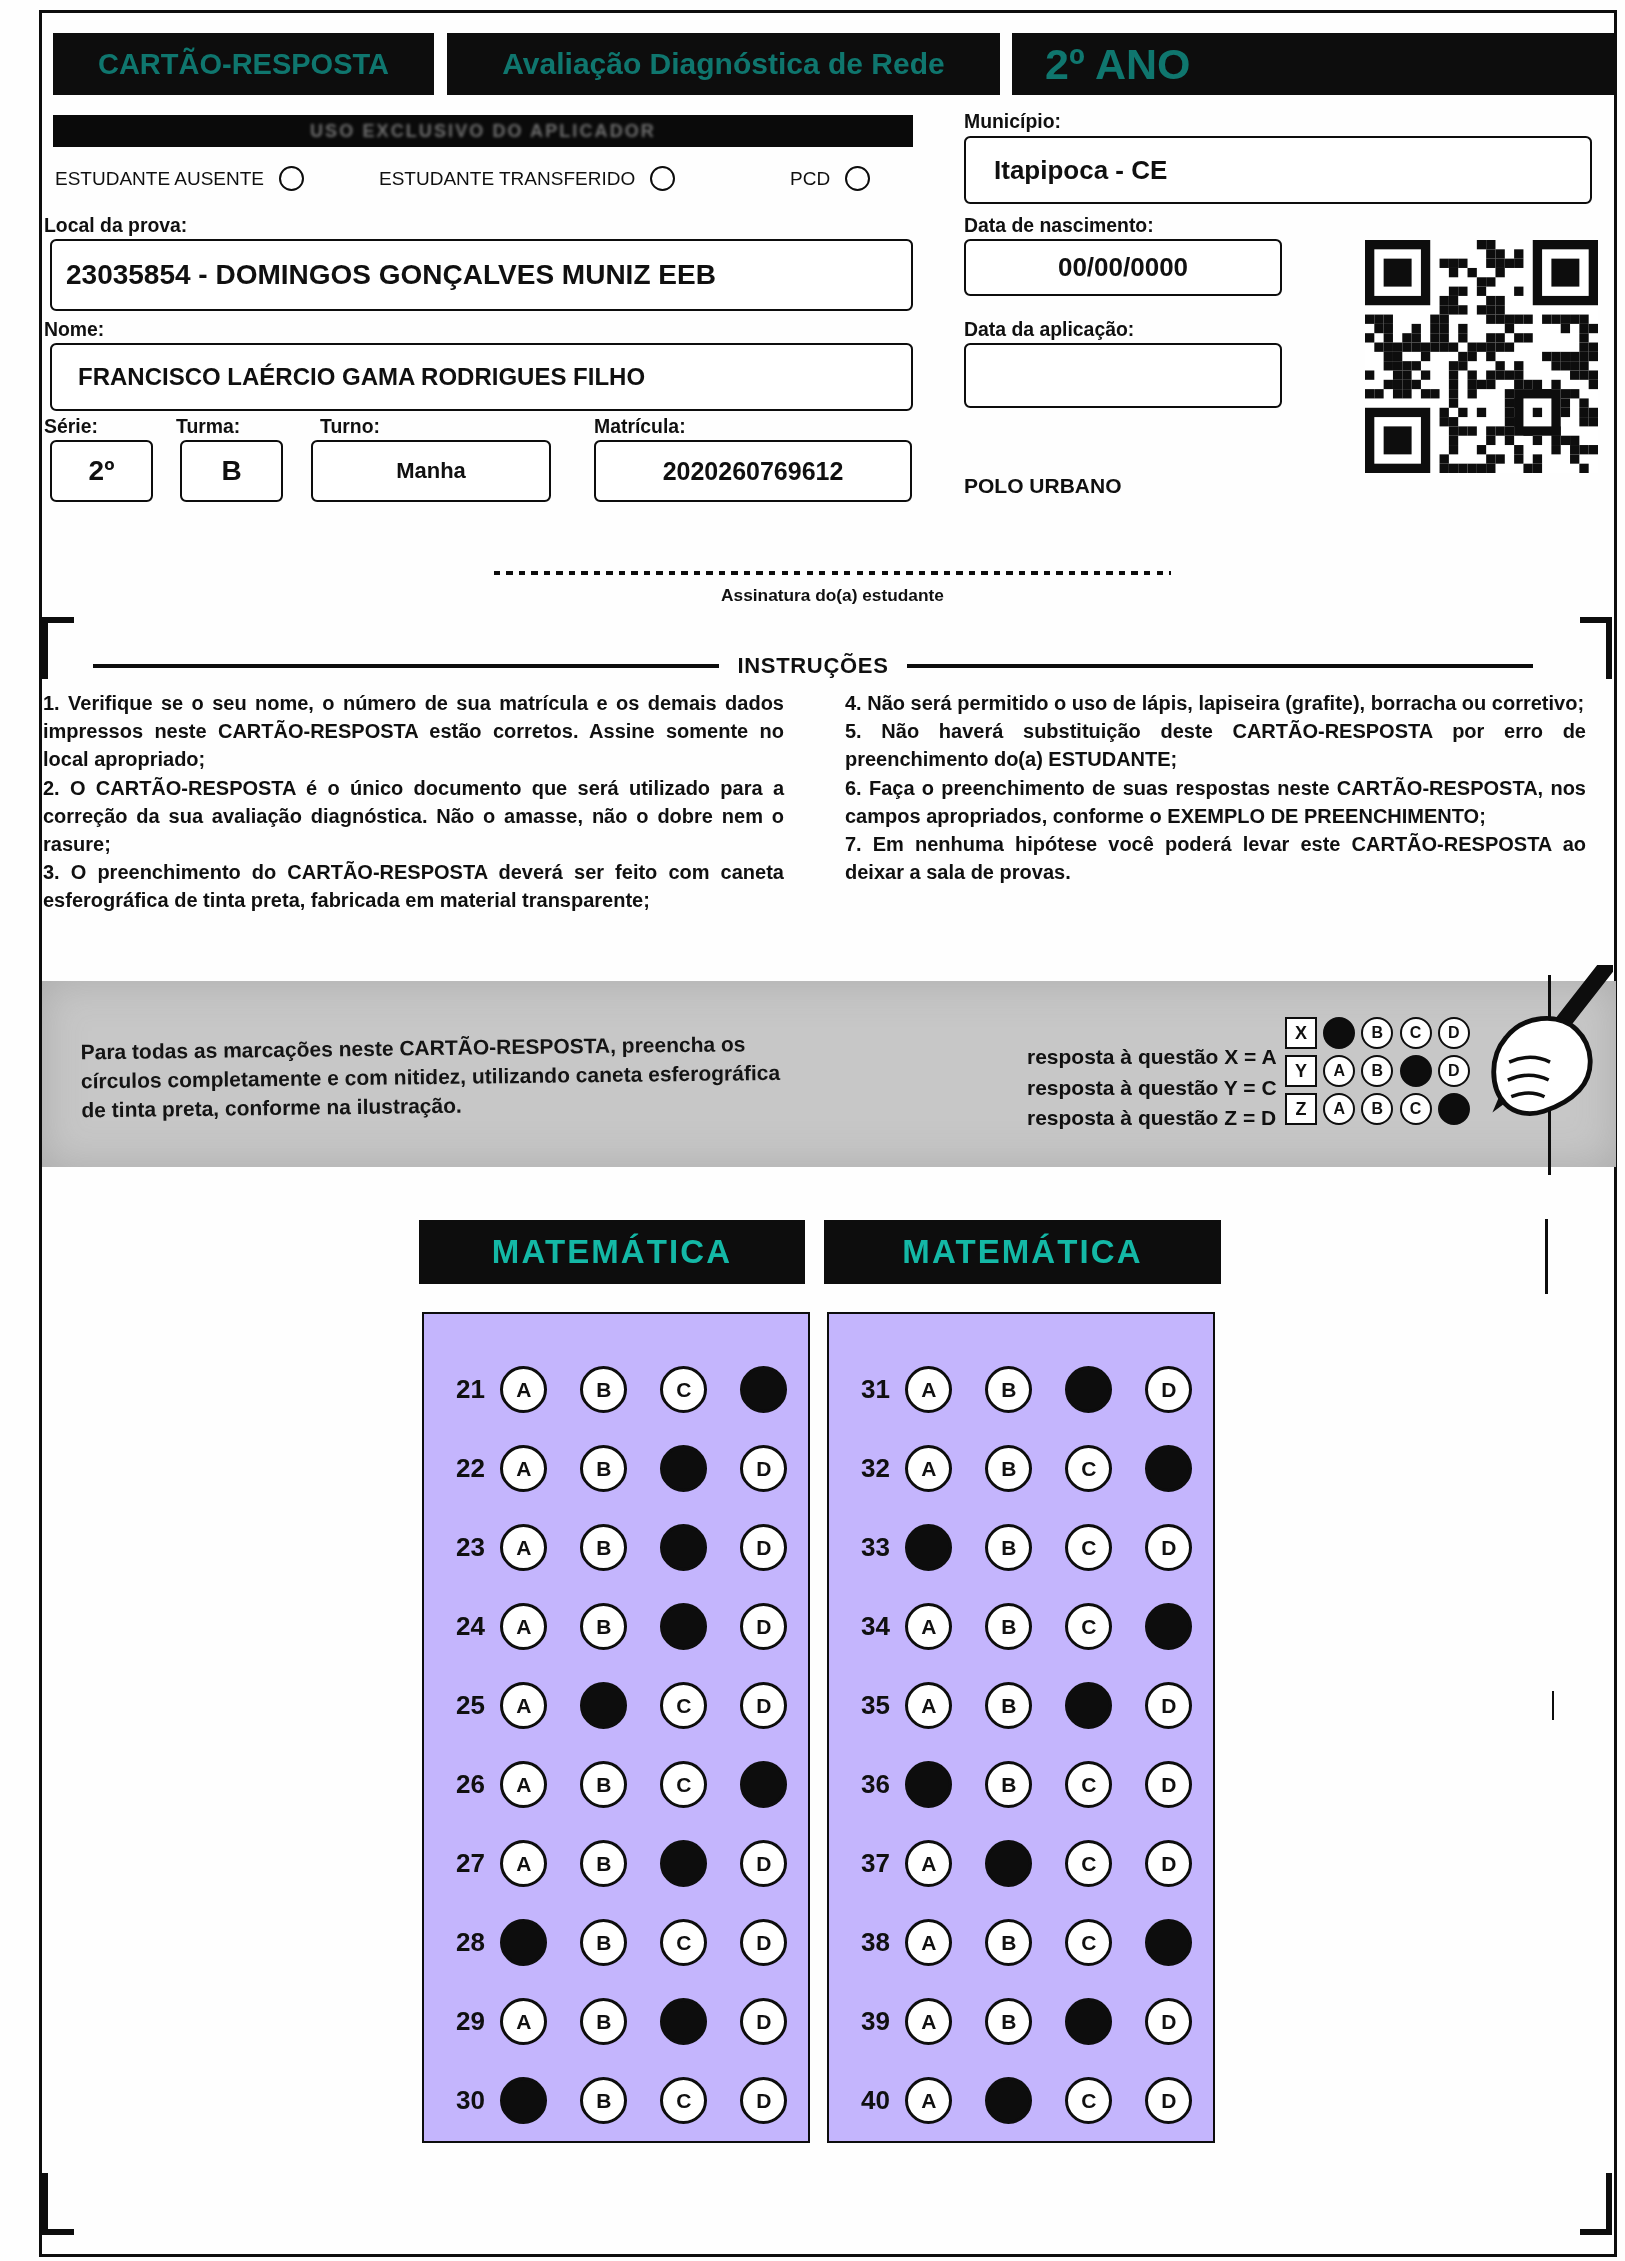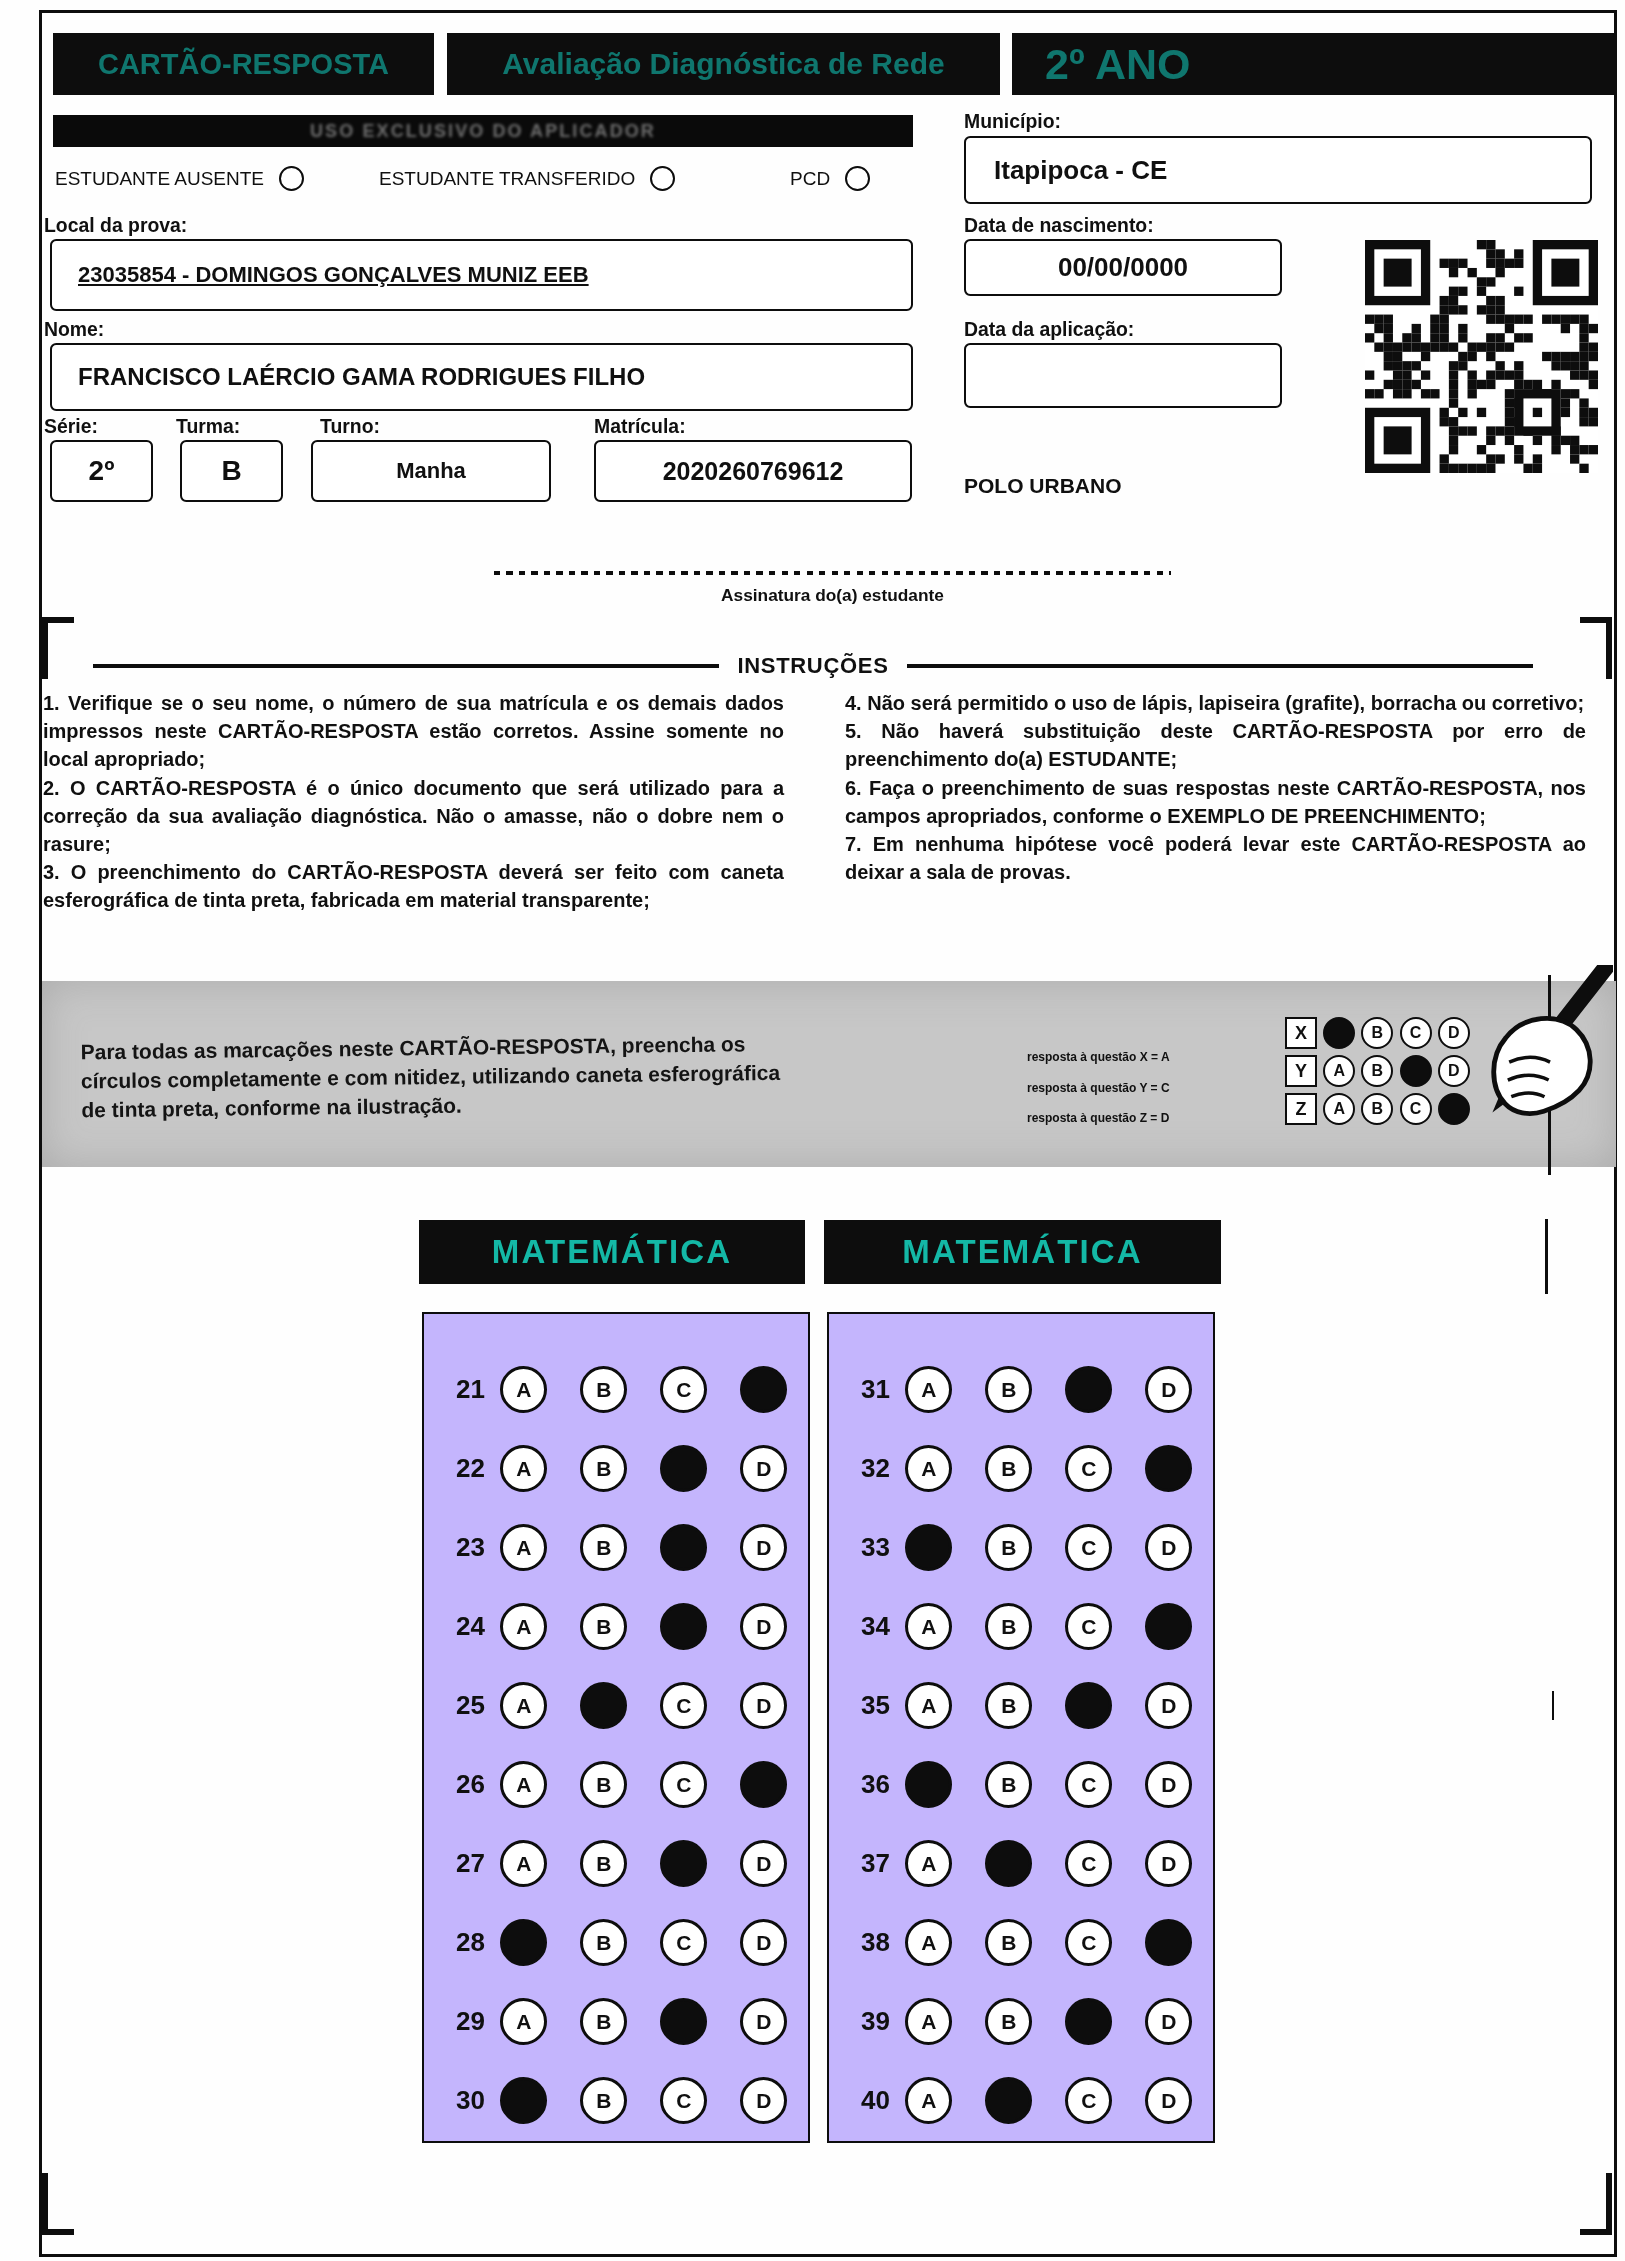--- a/index.html
+++ b/index.html
@@ -22,21 +22,21 @@
   .b-tr { border-right:6.2px solid #0d0d0d; border-top:6.2px solid #0d0d0d; }
   .b-bl { border-left:6.2px solid #0d0d0d; border-bottom:6.2px solid #0d0d0d; }
   .b-br { border-right:6.2px solid #0d0d0d; border-bottom:6.2px solid #0d0d0d; }
   .instr-head { display:flex; align-items:center; gap:18px; }
   .instr-head .rule { flex:1; height:4.9px; background:#0d0d0d; }
   .instr-head .t { font-weight:bold; font-size:22px; letter-spacing:0.7px; }
   .instr-cols { display:grid; grid-template-columns:741px 741px; column-gap:61px; }
   .instr-cols p { font-size:20px; font-weight:bold; line-height:1.41; text-align:justify; }
   .grayband { background:#c7c7c7; box-shadow:inset 0 0 42px rgba(120,120,120,.35); }
   .fillnote { font-size:21px; font-weight:bold; line-height:1.38; transform:rotate(-0.7deg); color:#141414; }
-  .legend div { font-size:12px; font-weight:bold; line-height:30.5px; white-space:nowrap; }
+  .legend div { font-size:21px; font-weight:bold; line-height:30.5px; white-space:nowrap; }
   .ex-row { display:flex; align-items:center; gap:6.2px; margin-bottom:6.2px; }
   .ex-label { width:32px; height:32px; border:2.1px solid #0d0d0d; background:#fff; display:flex; align-items:center; justify-content:center; font-weight:bold; font-size:18px; }
   .ex-bubble { width:32px; height:32px; border:2.8px solid #0d0d0d; border-radius:50%; background:#fff; display:flex; align-items:center; justify-content:center; font-weight:bold; font-size:16px; }
   .ex-bubble.filled { background:#0d0d0d; color:transparent; }
   .math-hdr { background:#0d0d0d; color:#14b8a6; display:flex; align-items:center; justify-content:center; font-weight:bold; font-size:33px; letter-spacing:2.1px; }
   .agrid { border:2.8px solid #0d0d0d; background:#c4b5fd; padding:36px 0 0 11px; }
   .q-row { display:flex; align-items:center; height:79px; }
   .q-num { width:50px; font-size:26px; font-weight:bold; text-align:right; margin-right:15.3px; }
   .bubble { width:47px; height:47px; border:3.5px solid #0d0d0d; border-radius:50%; background:#fff;
             display:flex; align-items:center; justify-content:center; font-weight:bold; font-size:21px; margin-right:33px; }
@@ -74,21 +74,21 @@
     <span>ESTUDANTE TRANSFERIDO</span>
     <span class="circ"></span>
   </div>
   <div class="abs statusitem" style="left:790px;top:166px;">
     <span>PCD</span>
     <span class="circ"></span>
   </div>
 
   <div class="abs lbl" style="left:44px;top:214px;">Local da prova:</div>
   <div class="abs box" style="left:50px;top:239px;width:863px;height:72px;">
-    <span class="val" style="font-size:22px;padding-left:26px;text-decoration:underline;">23035854 - DOMINGOS GONÇALVES MUNIZ EEB</span>
+    <span class="val" style="font-size:28px;padding-left:14px;">23035854 - DOMINGOS GONÇALVES MUNIZ EEB</span>
   </div>
 
   <div class="abs lbl" style="left:964px;top:214px;">Data de nascimento:</div>
   <div class="abs box" style="left:964px;top:239px;width:318px;height:57px;justify-content:center;">
     <span class="val" style="font-size:26px;">00/00/0000</span>
   </div>
 
   <div class="abs lbl" style="left:44px;top:318px;">Nome:</div>
   <div class="abs box" style="left:50px;top:343px;width:863px;height:68px;">
     <span class="val" style="font-size:24px;padding-left:26px;">FRANCISCO LAÉRCIO GAMA RODRIGUES FILHO</span>

